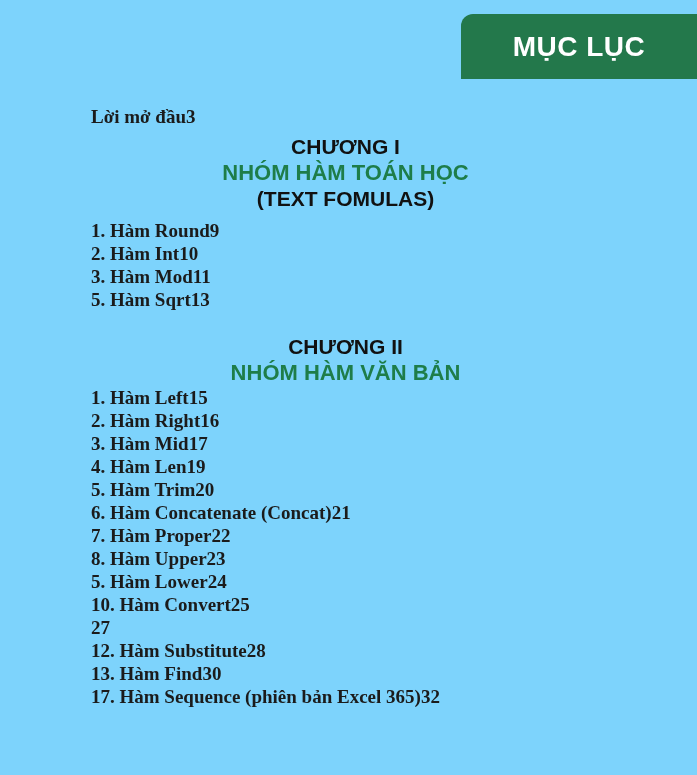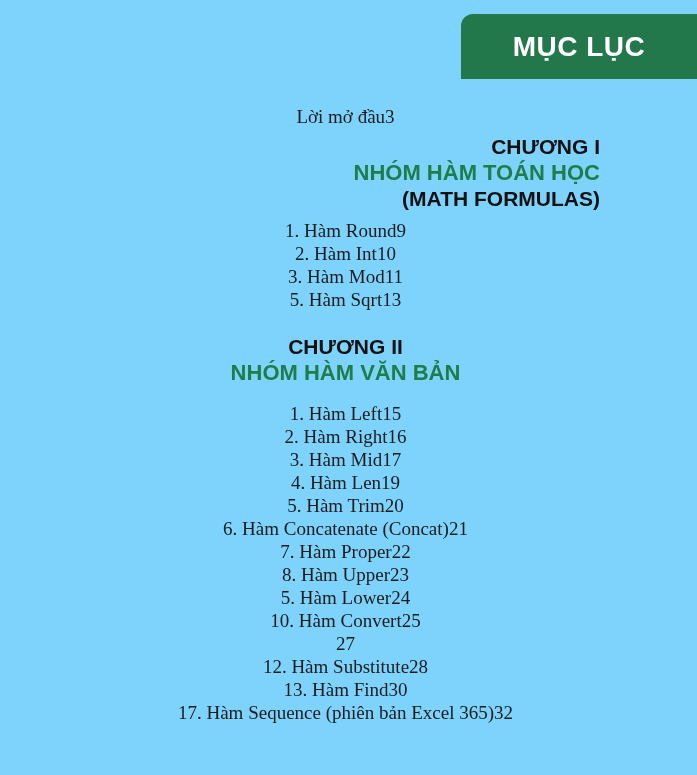--- a/index.html
+++ b/index.html
@@ -38,63 +38,64 @@
   .content {
     position: absolute;
     left: 91px;
     top: 0;
     width: 509px;
     font-size: 19px;
     line-height: 23px;
   }
   .row {
     display: flex;
-    justify-content: center;
+    justify-content: flex-start;
     align-items: baseline;
+    font-weight: bold;
   }
   .row .title { white-space: nowrap; }
   .row .pg { text-align: right; }
   .preface { margin-top: 105px; }
   .chap-head {
     text-align: center;
     font-family: "Liberation Sans", "DejaVu Sans", sans-serif;
     font-weight: 700;
     font-size: 21px;
     line-height: 26px;
     color: #111111;
   }
   .chap-head .sub {
     color: var(--heading-green, #1e7d49);
     font-size: 22px;
   }
-  .chap-head-1 { margin-top: 6px; text-align: right; }
+  .chap-head-1 { margin-top: 6px; }
   .items-1 { margin-top: 7px; }
   .chap-head-2 { margin-top: 23px; }
-  .items-2 { margin-top: 16px; }
+  .items-2 { margin-top: 0; }
 </style>
 </head>
 <body>
 
 <div class="page">
 
   <div class="banner">
     <span class="banner-title">MỤC LỤC</span>
   </div>
 
   <div class="content">
 
     <div class="row preface">
       <span class="title">Lời mở đầu</span>
       <span class="pg">3</span>
     </div>
 
     <div class="chap-head chap-head-1">
       <div>CHƯƠNG I</div>
       <div class="sub">NHÓM HÀM TOÁN HỌC</div>
-      <div>(MATH FORMULAS)</div>
+      <div>(TEXT FOMULAS)</div>
     </div>
 
     <div class="items-1">
       <div class="row">
         <span class="title">1. Hàm Round</span>
         <span class="pg">9</span>
       </div>
       <div class="row">
         <span class="title">2. Hàm Int</span>
         <span class="pg">10</span>

